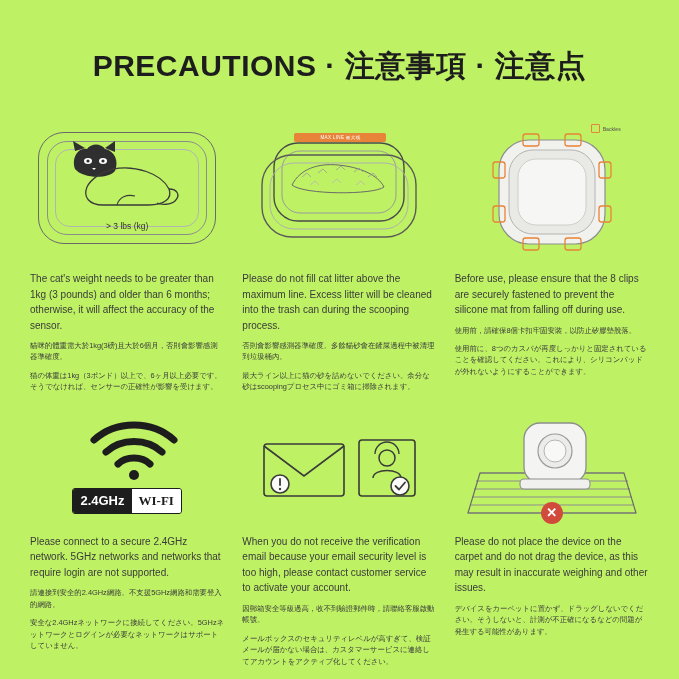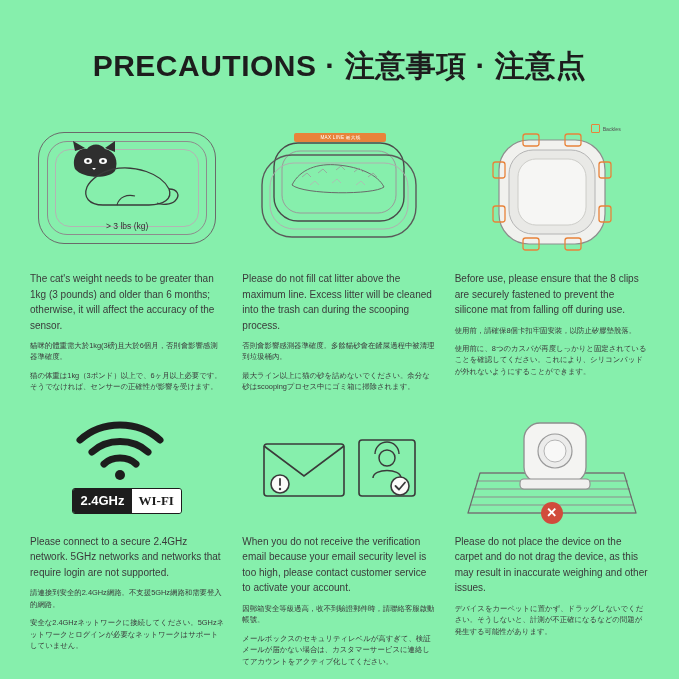--- a/index.html
+++ b/index.html
@@ -11,21 +11,21 @@
     height: 679px;
     background: #ffffff;
     font-family: "Liberation Sans", sans-serif;
     color: #2b2b2b;
     overflow: hidden;
   }
   .page {
     position: relative;
     width: 679px;
     height: 679px;
-    background: #86efac;
+    background: #bef264;
     box-sizing: border-box;
     padding: 38px 22px 10px 22px;
   }
   .title {
     text-align: center;
     font-size: 30px;
     font-weight: bold;
     letter-spacing: 0.5px;
     color: #1d1d1d;
     margin: 8px 0 0 0;
@@ -148,21 +148,21 @@
     width: 7px; height: 7px;
     border: 1px solid #e8833a;
     border-radius: 1px;
     display: inline-block;
   }
 
   
   .wifi-wrap {
     display: flex;
     flex-direction: column;
-    align-items: flex-start;
+    align-items: flex-end;
   }
   .wifi-badge {
     margin-top: 6px;
     display: flex;
     align-items: stretch;
     border: 1.6px solid #1d1d1d;
     border-radius: 3px;
     overflow: hidden;
     height: 24px;
   }

